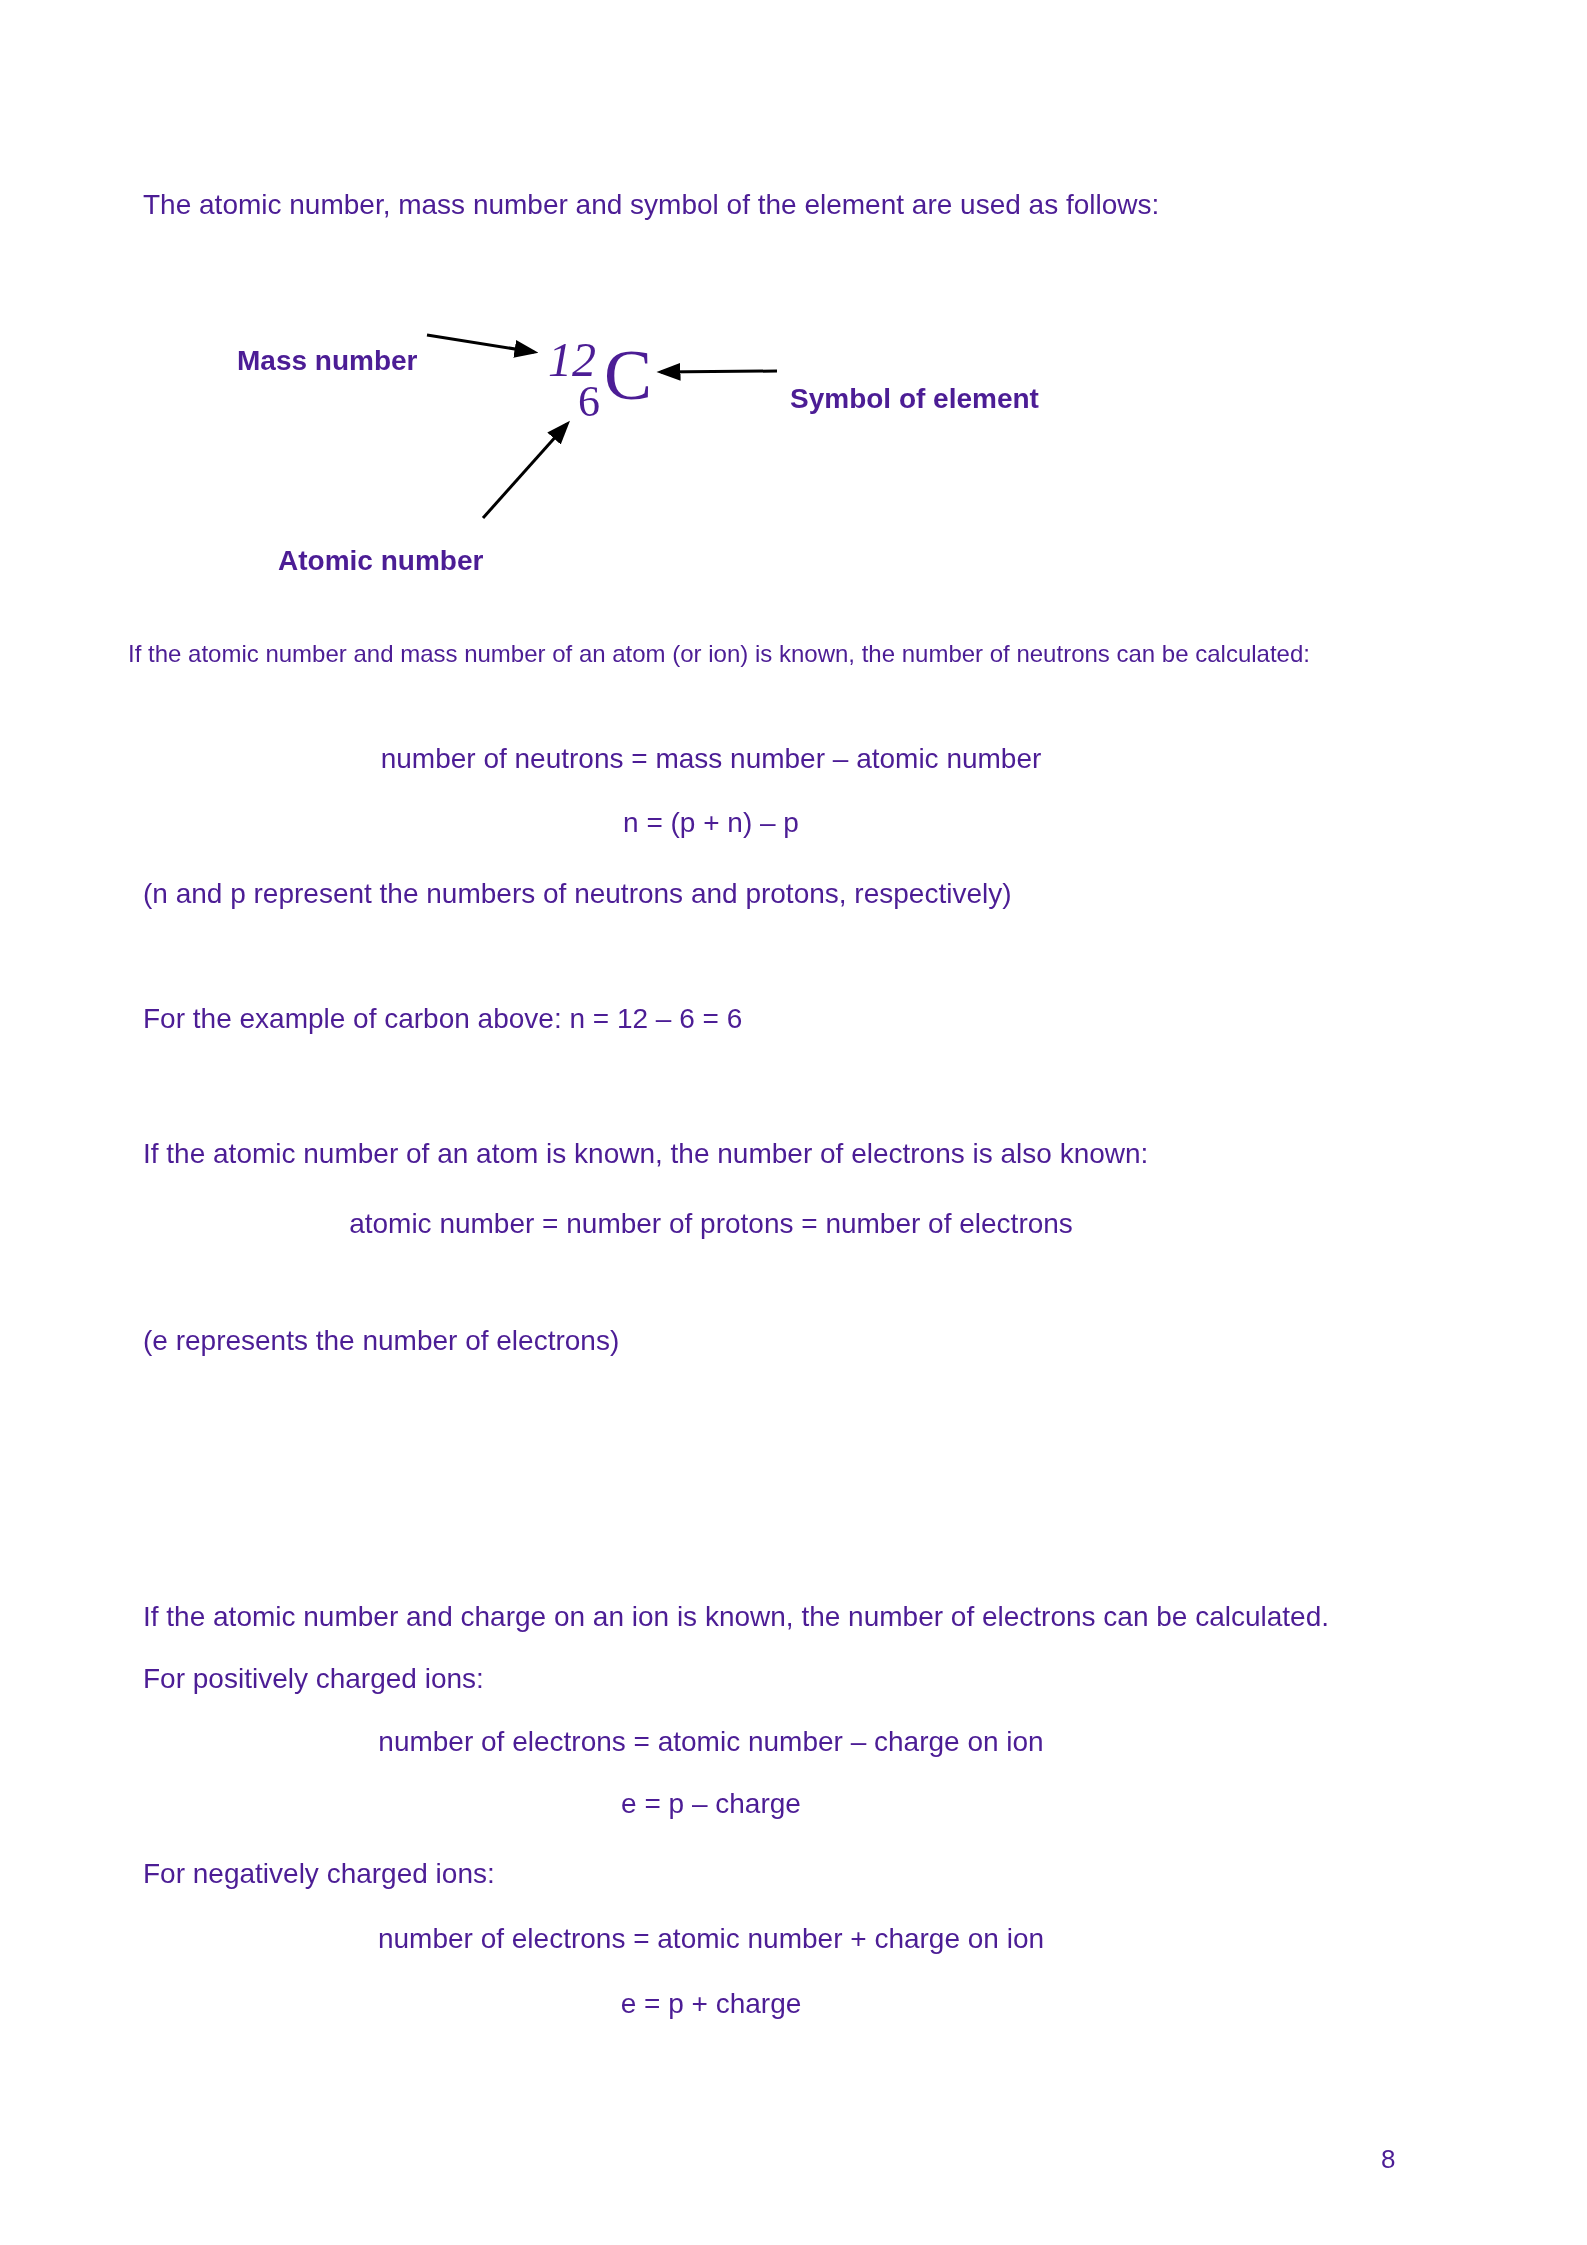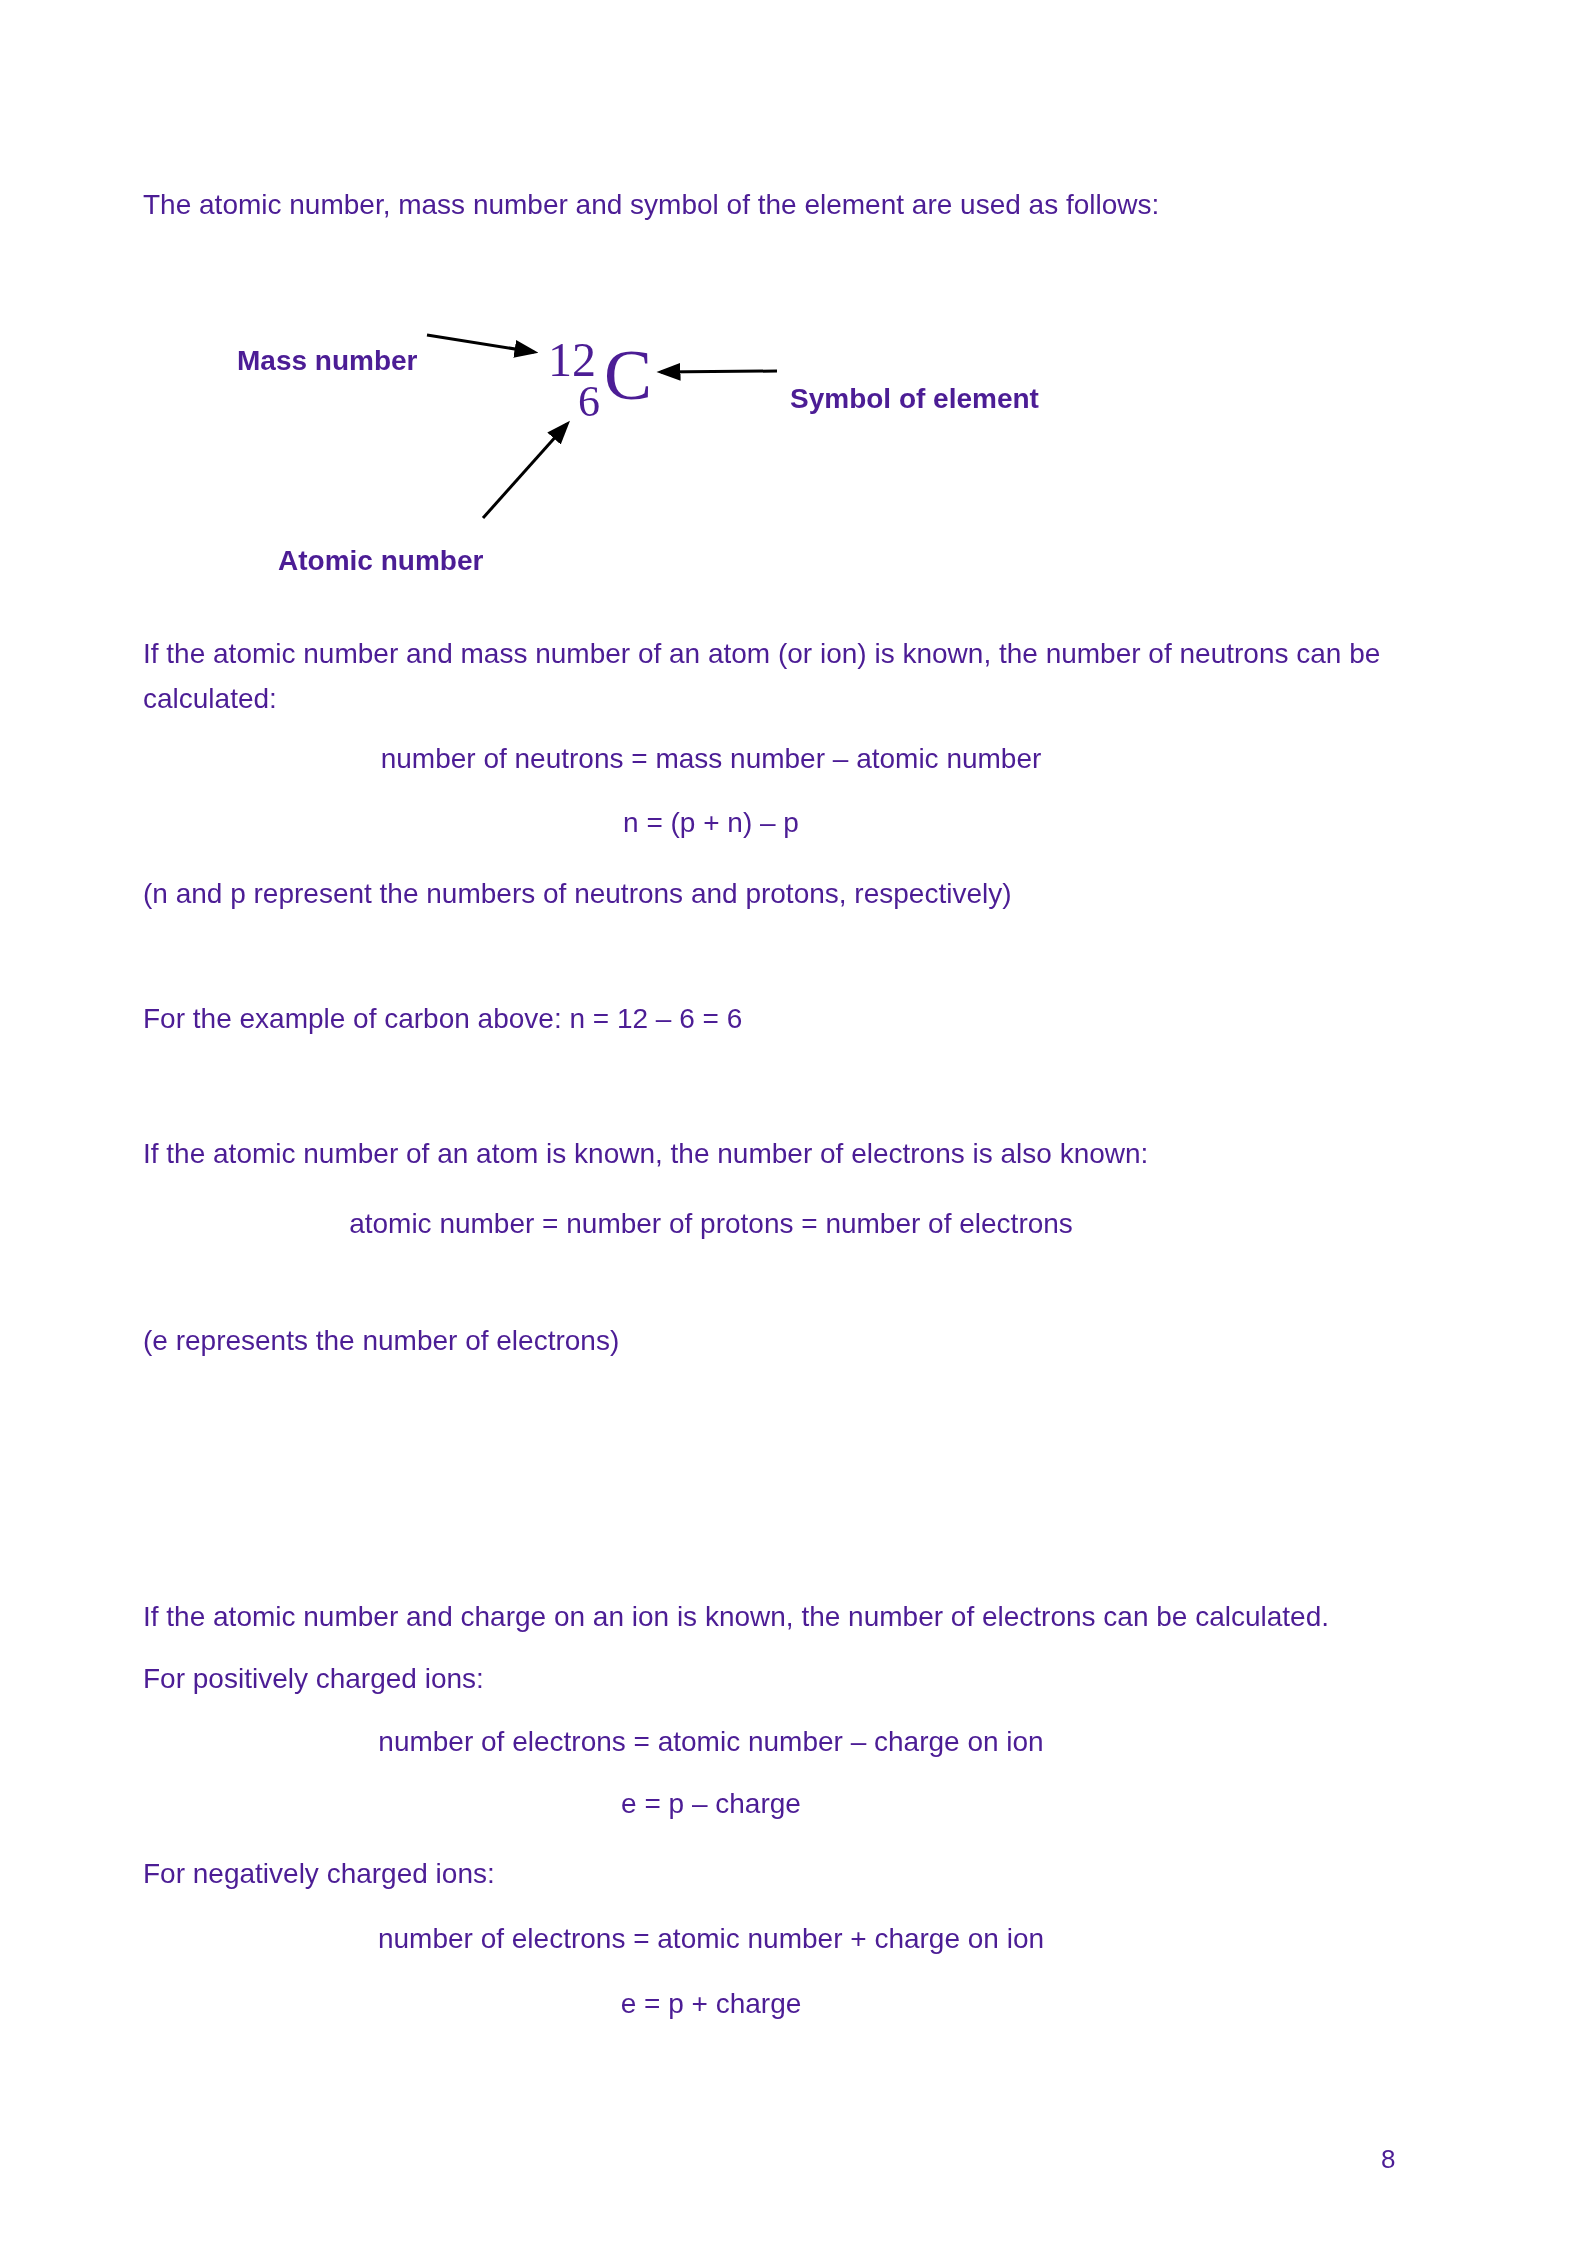--- a/index.html
+++ b/index.html
@@ -10,41 +10,41 @@
     color:#4c1d95;
     font-family:"Liberation Sans",sans-serif;
     overflow:hidden;
   }
   .ln{
     position:absolute;left:143px;
     font-size:28px;line-height:34px;
     white-space:nowrap;
   }
   .para{
-    position:absolute;left:143px;width:1330px;
-    font-size:28px;line-height:45px;
+    position:absolute;left:128px;width:1330px;
+    font-size:24px;line-height:45px;
   }
   .eq{
     position:absolute;left:0;width:1422px;
     text-align:center;
     font-size:28px;line-height:34px;
     white-space:nowrap;
   }
   .lbl{
     position:absolute;
     font-size:28px;font-weight:bold;line-height:34px;
     white-space:nowrap;
     margin-top:32px;
   }
   .serif{
     position:absolute;
     font-family:"Liberation Serif",serif;
     line-height:1;white-space:nowrap;
   }
-  .sup12{left:548px;top:336px;font-size:48px;}
+  .sup12{left:548px;top:336px;font-size:48px;font-style:italic;}
   .symC{left:604px;top:339px;font-size:72px;}
   .sub6{left:578px;top:380px;font-size:44px;}
   .arrows{position:absolute;left:0;top:300px;}
   .pagenum{
     position:absolute;left:1381px;top:2144px;
     font-size:26px;line-height:30px;
   }
 </style>
 </head>
 <body>

